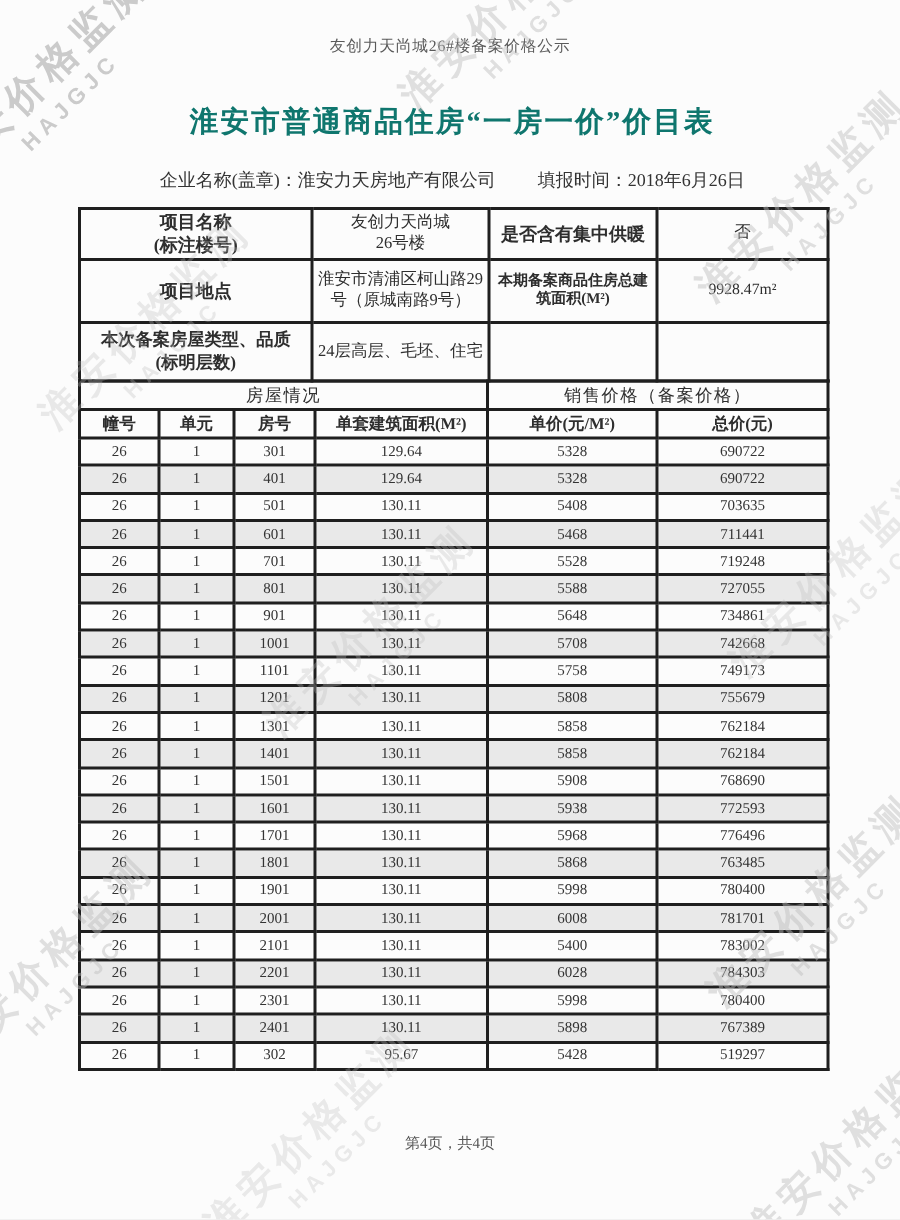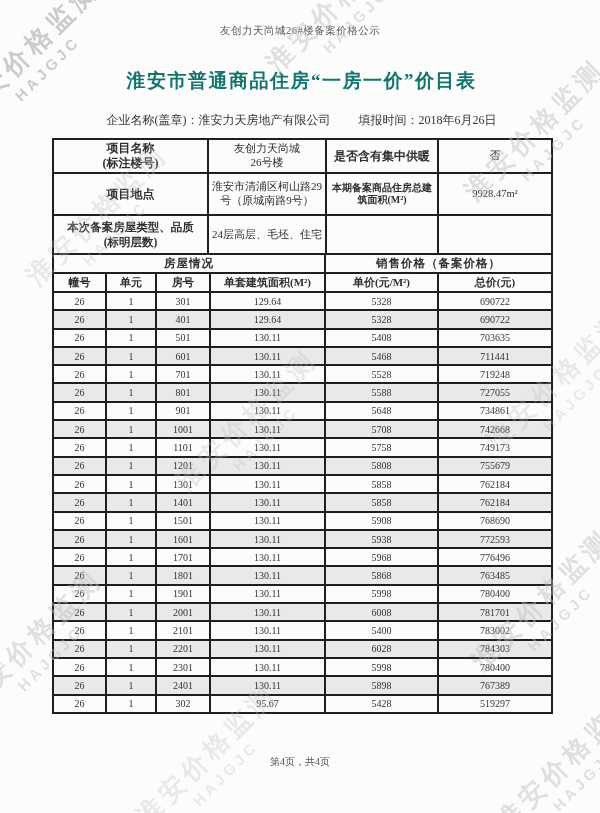--- a/index.html
+++ b/index.html
@@ -36,21 +36,21 @@
   .info-table td{border:2px solid #1f1f1f;line-height:1.25;}
   .info-label{font-weight:bold;font-size:12px;white-space:pre-line;}
   .info-value{font-size:11px;white-space:pre-line;}
   .info-value.addr{font-size:11px;}
   .r1{height:34px;} .r2{height:42px;} .r3{height:39px;}
   .price-table{
     position:absolute;left:52px;top:253px;width:499px;
     border:2.5px solid #1a1a1a;
   }
   .price-table th,.price-table td{border:2px solid #1f1f1f;}
-  .group-row th{height:17px;font-size:11.5px;font-weight:bold;letter-spacing:1px;}
+  .group-row th{height:17px;font-size:11.5px;font-weight:normal;letter-spacing:1px;}
   .head-row th{height:17px;font-size:11px;font-weight:bold;}
   .price-table tbody td{height:16.3px;font-size:10px;color:#333;}
   .price-table tbody tr:nth-child(even) td{background:#e9e9e9;}
   
   .footer{
     position:absolute;top:755px;left:0;width:600px;
     text-align:center;font-size:10px;color:#555;
   }
   
   .wm-layer{position:absolute;inset:0;pointer-events:none;z-index:5;}

